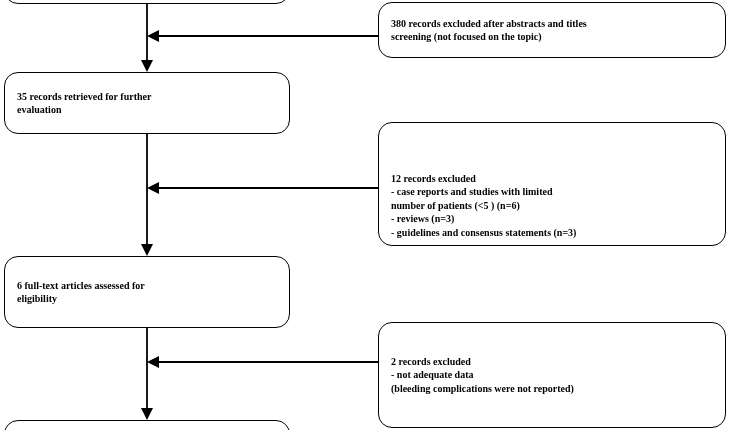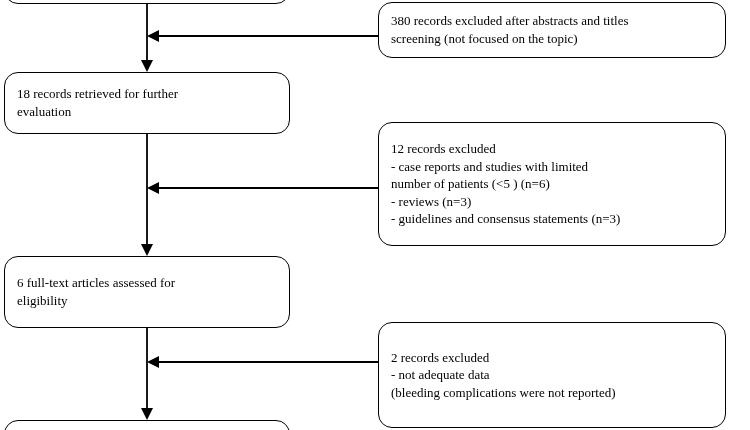--- a/index.html
+++ b/index.html
@@ -19,24 +19,25 @@
     position: absolute;
     box-sizing: border-box;
     border: 1.6px solid #000000;
     border-radius: 14px;
     background: #ffffff;
     display: flex;
     align-items: center;
     padding: 6px 12px;
   }
   .box .txt {
-    font-size: 13px;
+    font-size: 10px;
     line-height: 1.35;
     color: #000000;
     white-space: pre-line;
+    font-weight: bold;
   }
   .box.top-partial {
     border-radius: 14px;
   }
   svg.arrows {
     position: absolute;
     left: 0;
     top: 0;
     width: 750px;
     height: 430px;
@@ -84,25 +85,25 @@
   <div class="box top-partial" style="left:4px; top:-24px; width:286px; height:28px;">
     <span class="txt"></span>
   </div>
 
   <div class="box" style="left:378px; top:2px; width:348px; height:56px;">
     <span class="txt">380 records excluded after abstracts and titles
 screening (not focused on the topic)</span>
   </div>
 
   <div class="box" style="left:4px; top:72px; width:286px; height:62px;">
-    <span class="txt">18 records retrieved for further
+    <span class="txt">35 records retrieved for further
 evaluation</span>
   </div>
 
-  <div class="box" style="left:378px; top:122px; width:348px; height:124px;">
+  <div class="box" style="left:378px; top:122px; width:348px; height:124px;align-items:flex-end;">
     <span class="txt">12 records excluded
  - case reports and studies with limited
 number of patients (&lt;5 ) (n=6)
  - reviews (n=3)
  - guidelines and consensus statements (n=3)</span>
   </div>
 
   <div class="box" style="left:4px; top:256px; width:286px; height:72px;">
     <span class="txt">6 full-text articles assessed for
 eligibility</span>

